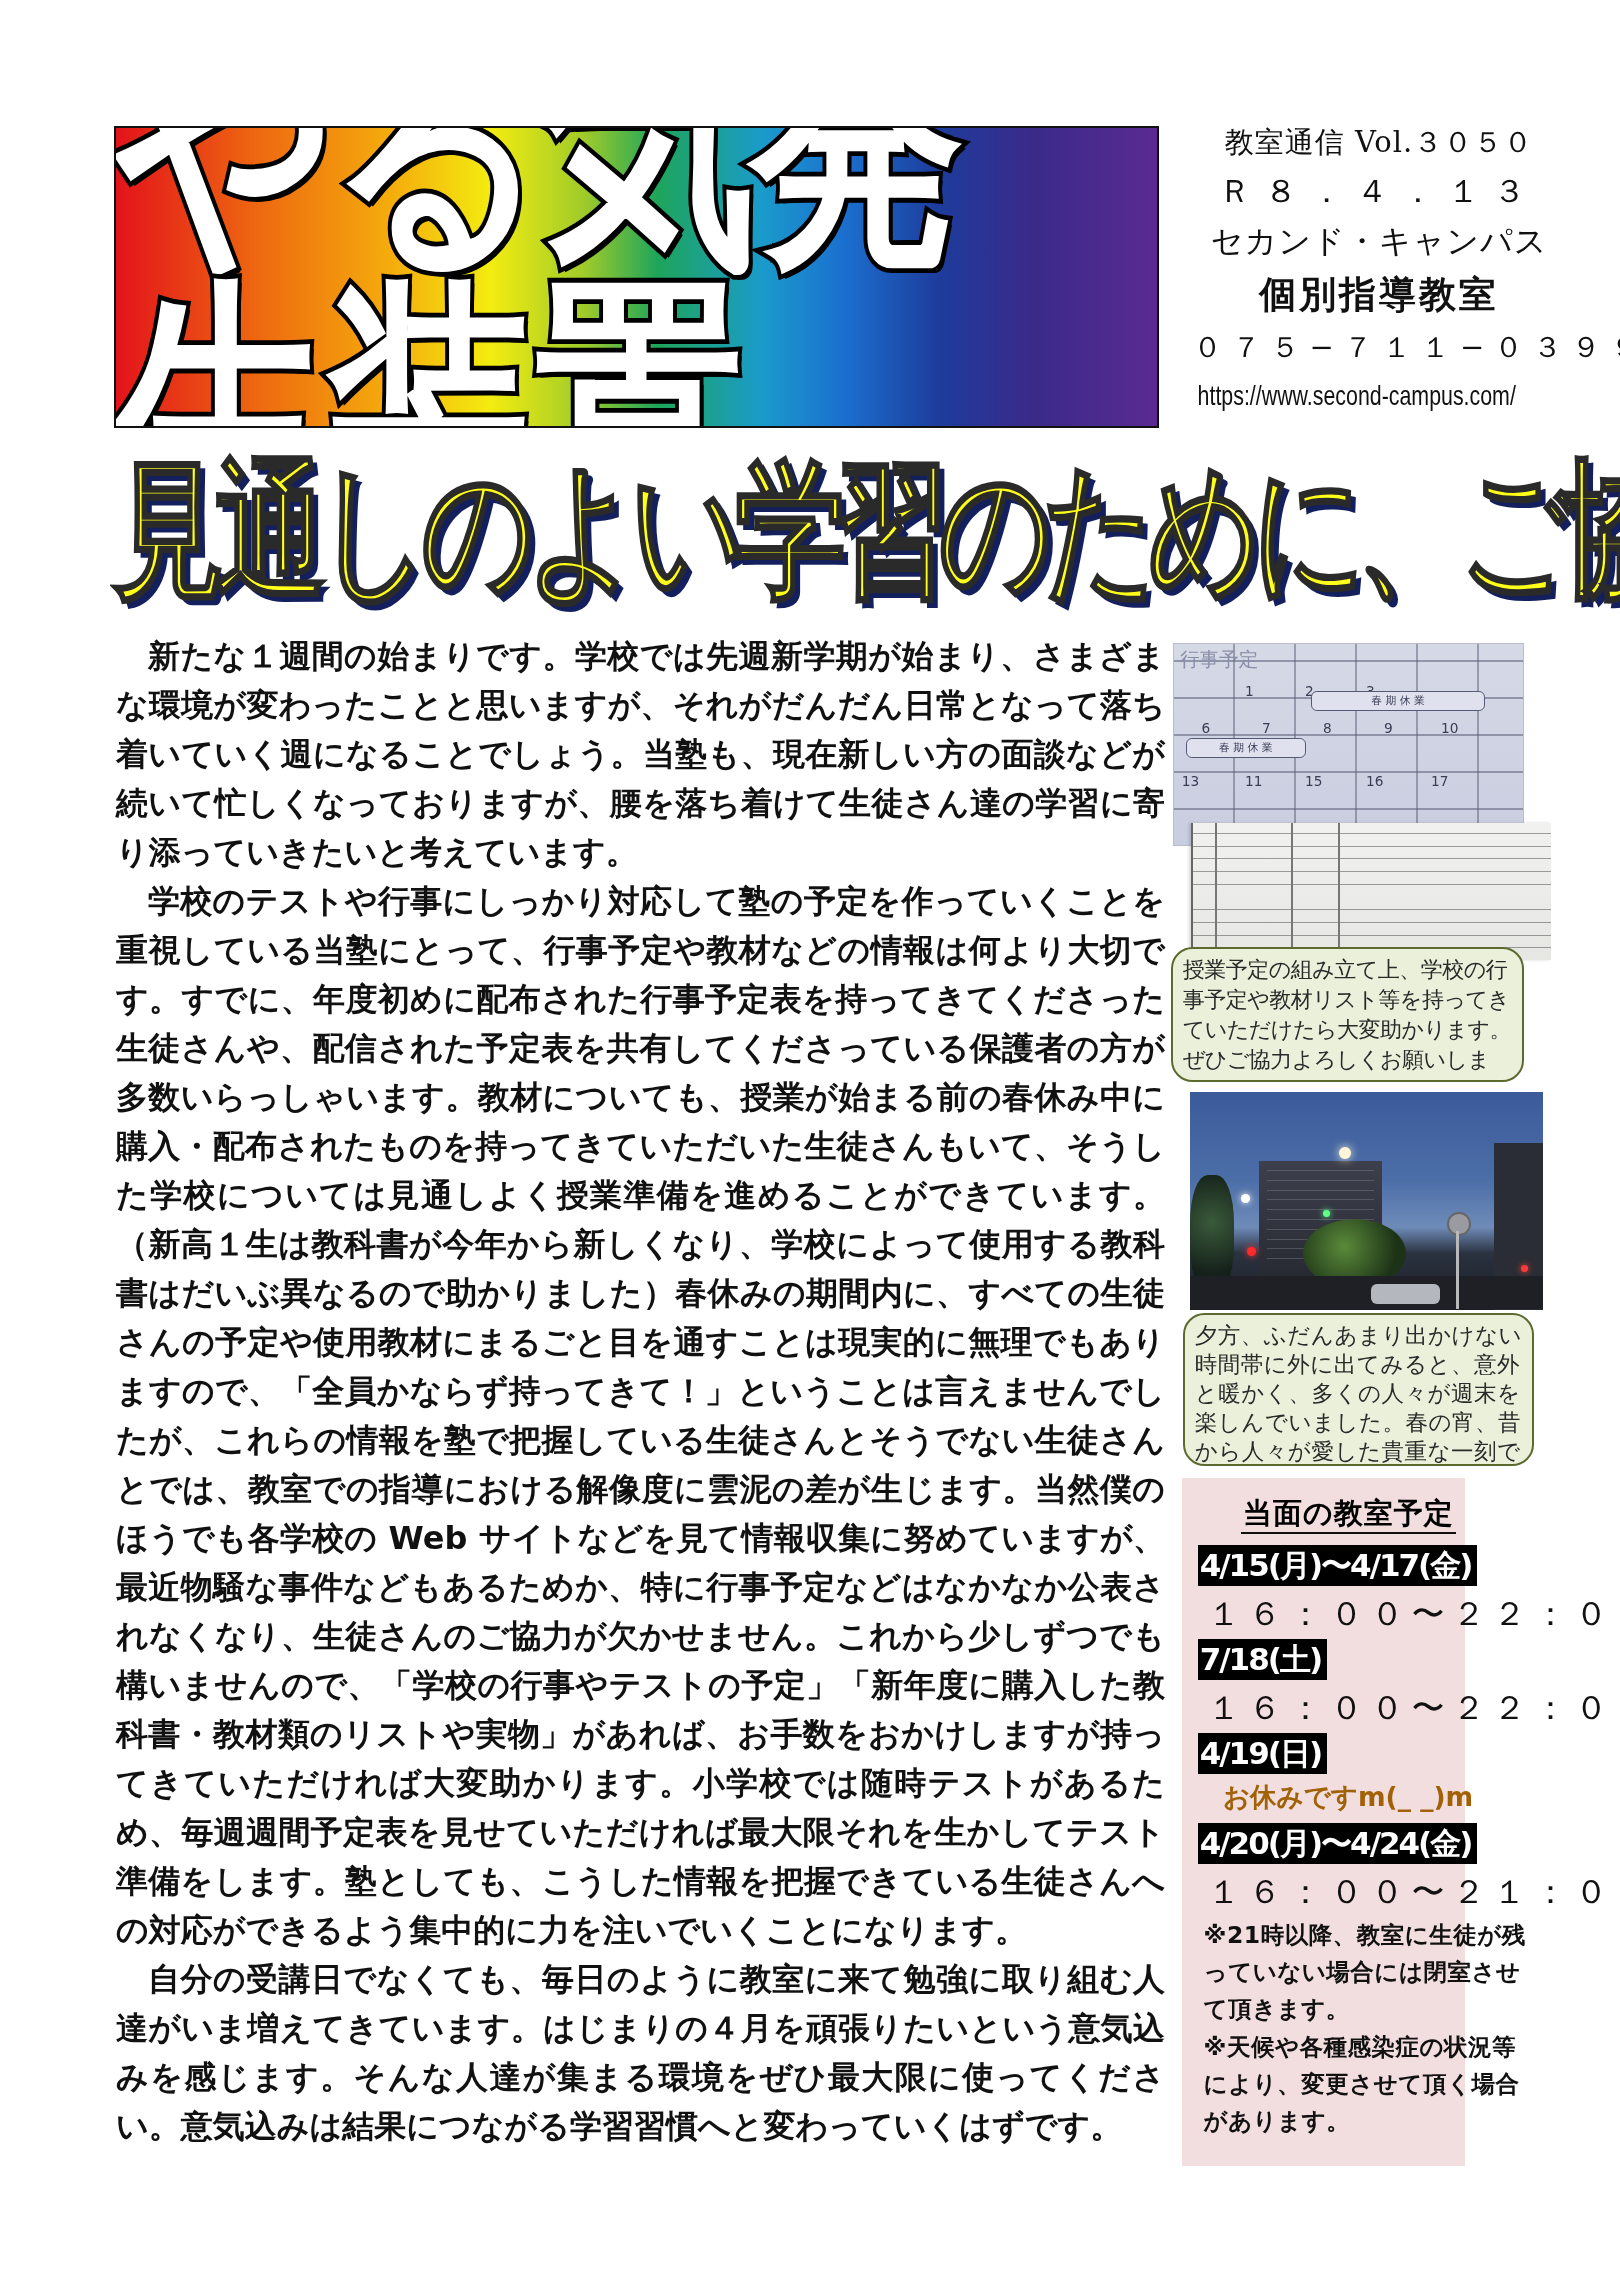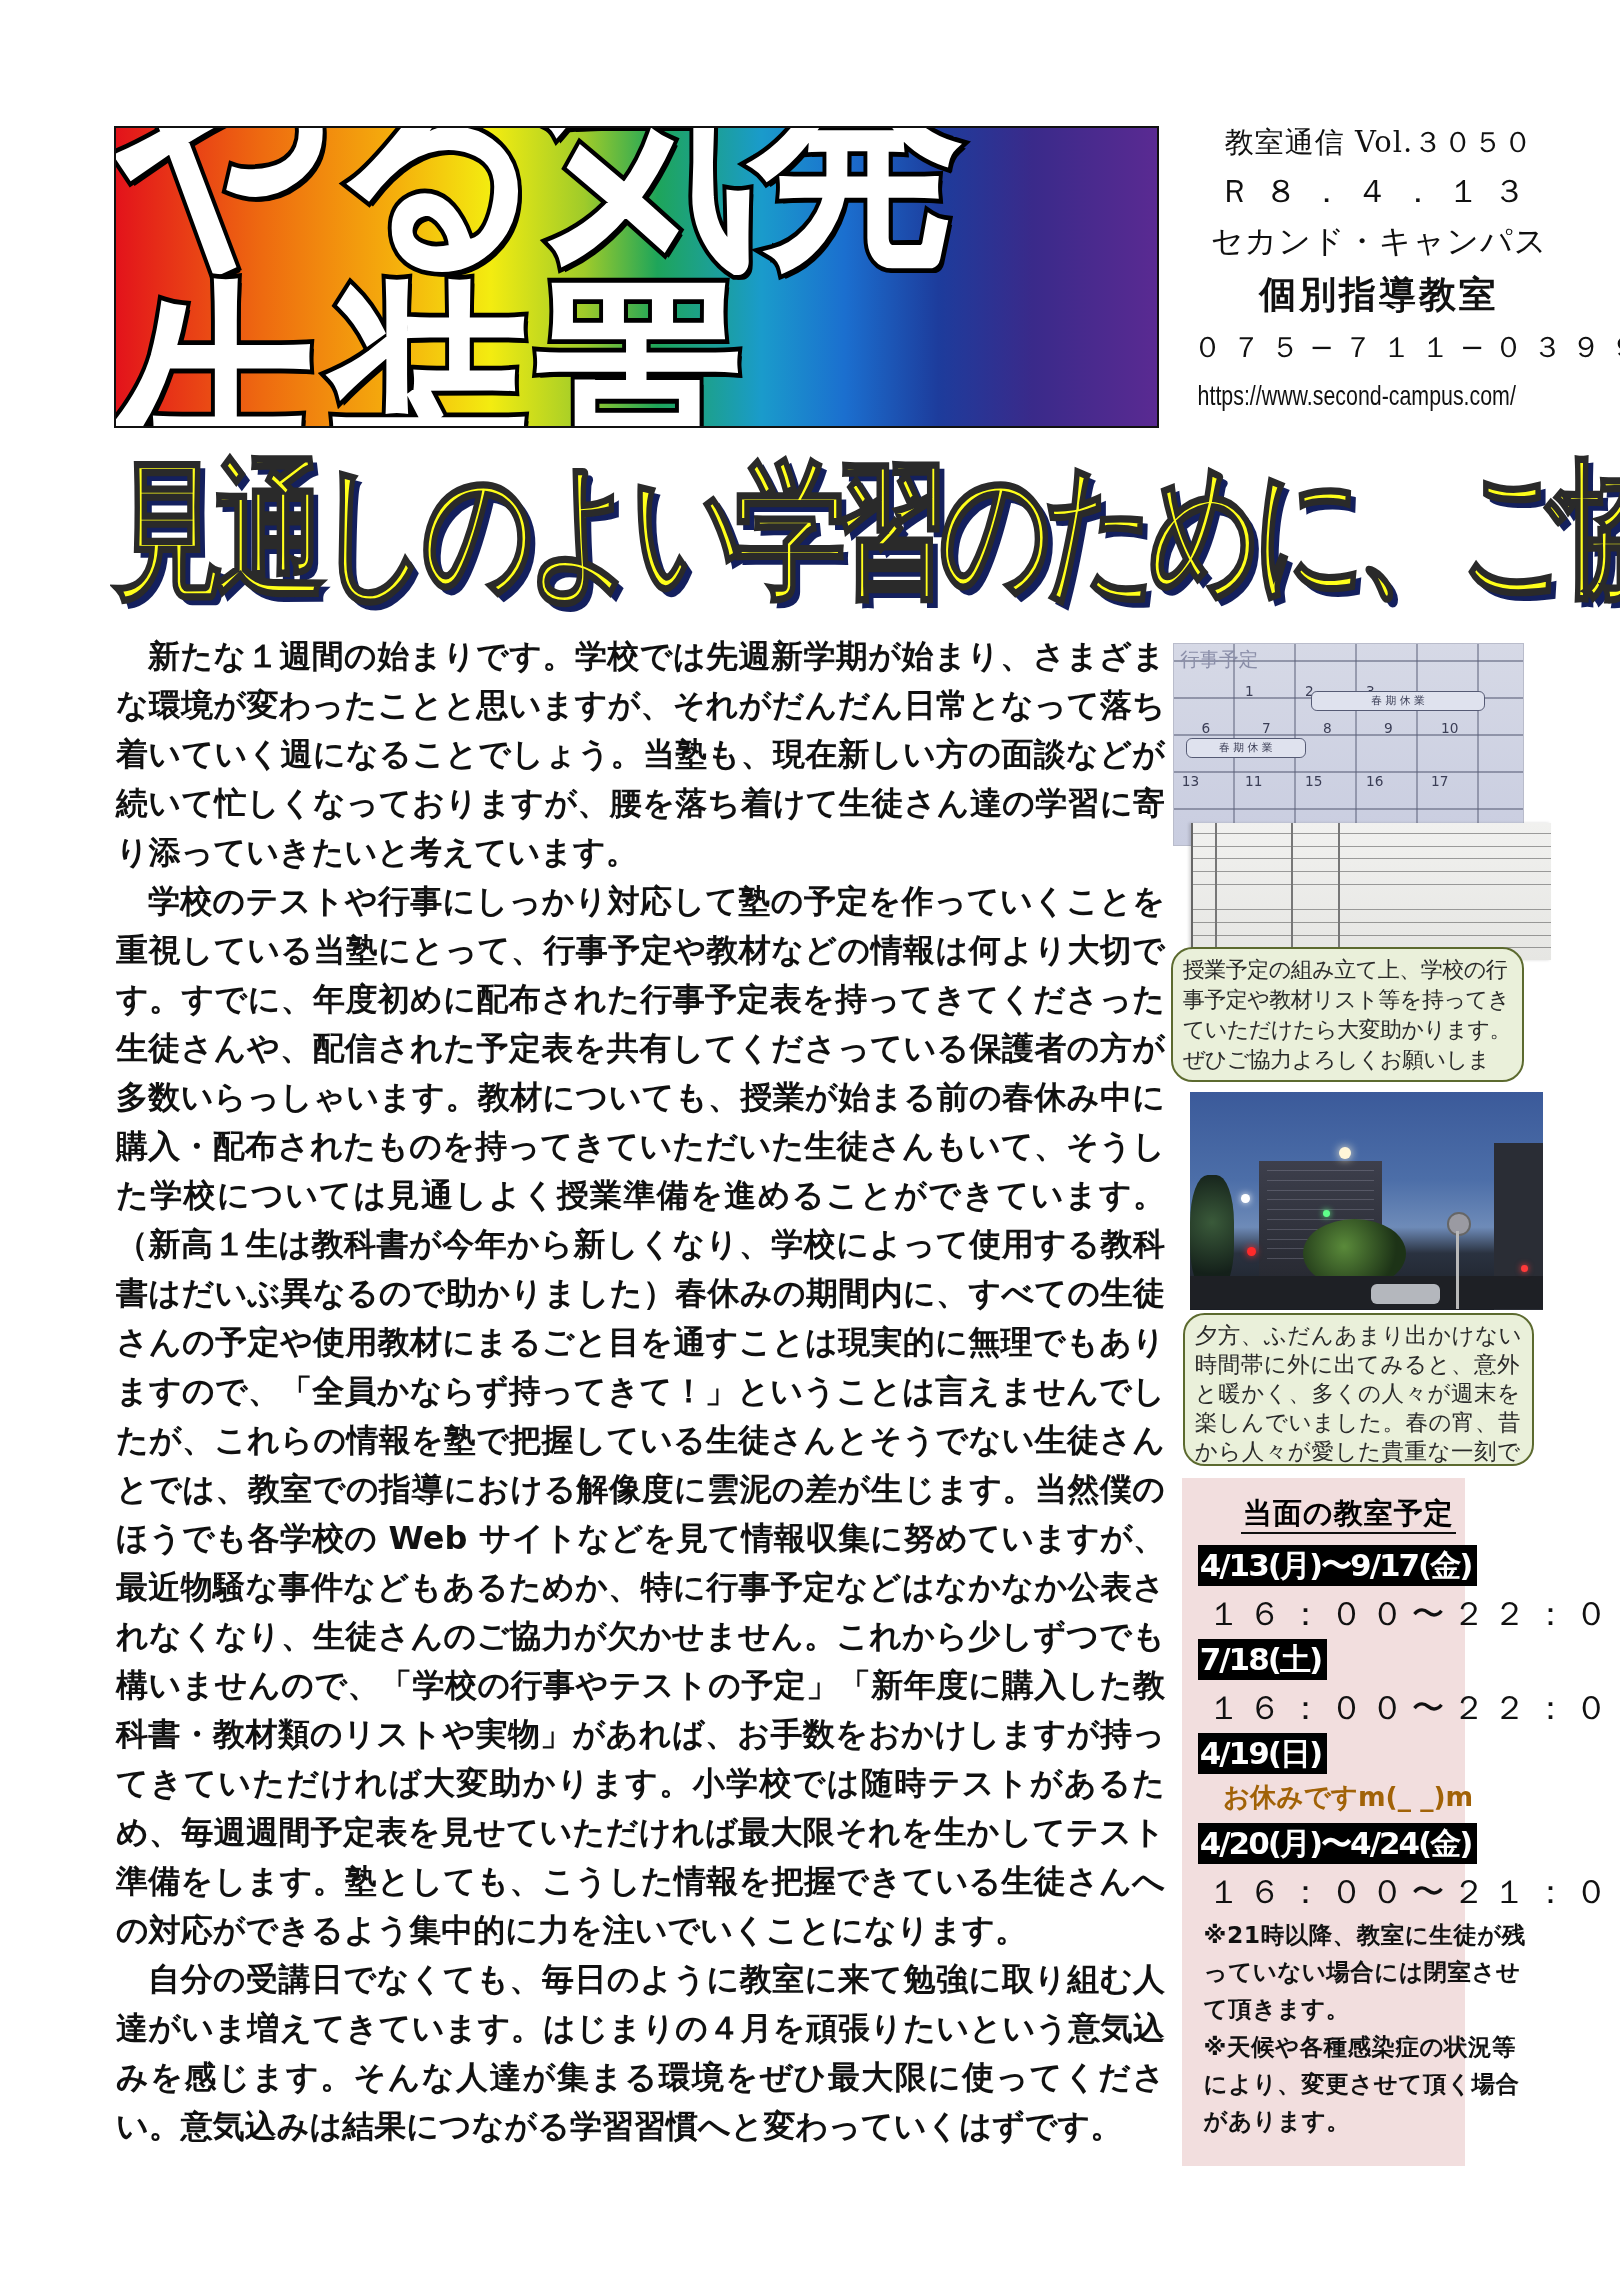--- a/index.html
+++ b/index.html
@@ -205,21 +205,21 @@
   <div class="light" style="left:331px;top:173px;width:6.9px;height:6.9px;background:#ff3a3a;box-shadow:0 0 5.9px #ff3a3a;"></div>
   <div class="sign"></div>
   <div class="pole"></div>
   <div class="car"></div>
 </div>
 
 <div class="caption caption2">夕方、ふだんあまり出かけない時間帯に外に出てみると、意外と暖かく、多くの人々が週末を楽しんでいました。春の宵、昔から人々が愛した貴重な一刻です。</div>
 
 <div class="schedule">
   <div class="schedule-title">当面の教室予定</div>
-  <div class="sch-date" style="top:67px;">4/13(月)〜9/17(金)</div>
+  <div class="sch-date" style="top:67px;">4/15(月)〜4/17(金)</div>
   <div class="sch-time" style="top:114px;">１６：００〜２２：００</div>
   <div class="sch-date" style="top:161px;">7/18(土)</div>
   <div class="sch-time" style="top:208px;">１６：００〜２２：００</div>
   <div class="sch-date" style="top:255px;">4/19(日)</div>
   <div class="sch-closed" style="left:41px;top:300px;">お休みですm(_ _)m</div>
   <div class="sch-date" style="top:345px;">4/20(月)〜4/24(金)</div>
   <div class="sch-time" style="top:392px;">１６：００〜２１：００</div>
   <div class="sch-note" style="top:439px;">※21時以降、教室に生徒が残っていない場合には閉室させて頂きます。</div>
   <div class="sch-note" style="top:551px;">※天候や各種感染症の状況等により、変更させて頂く場合があります。</div>
 </div>

